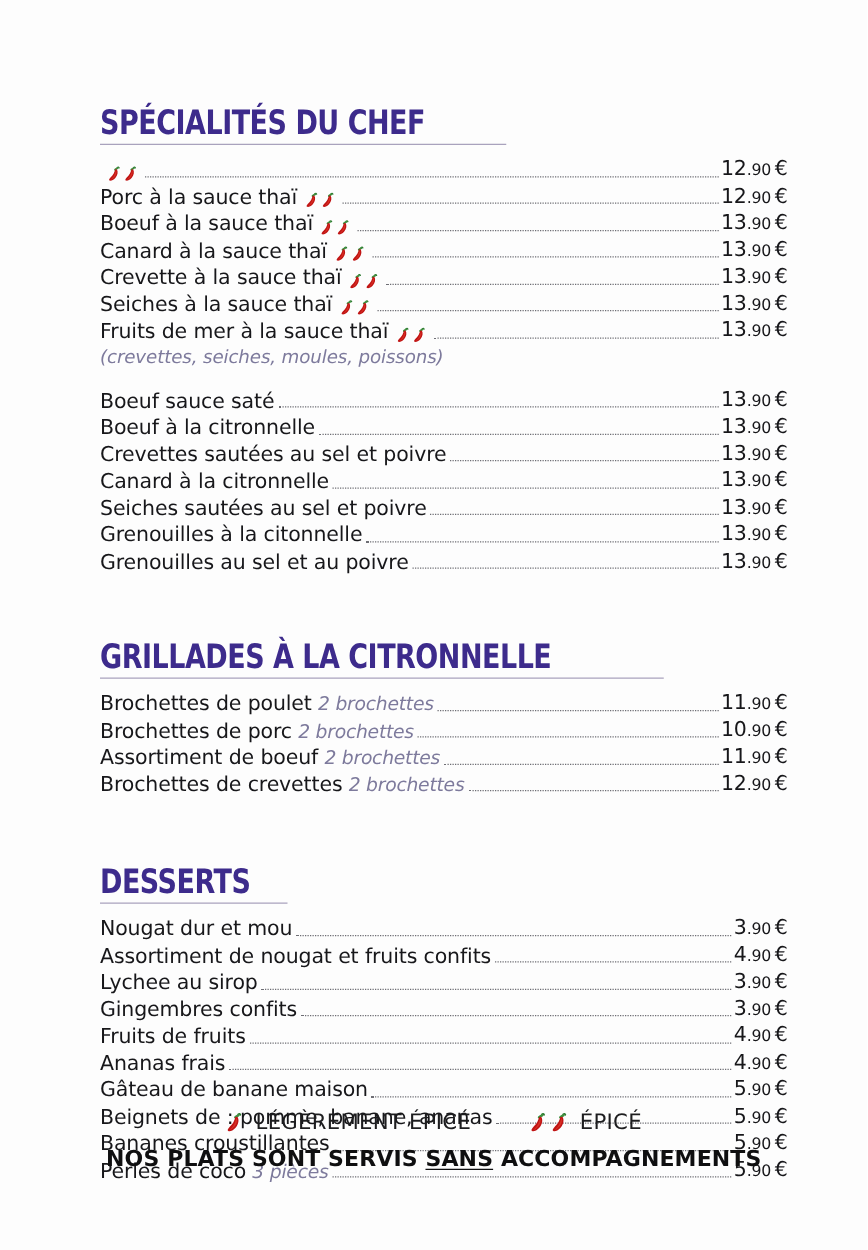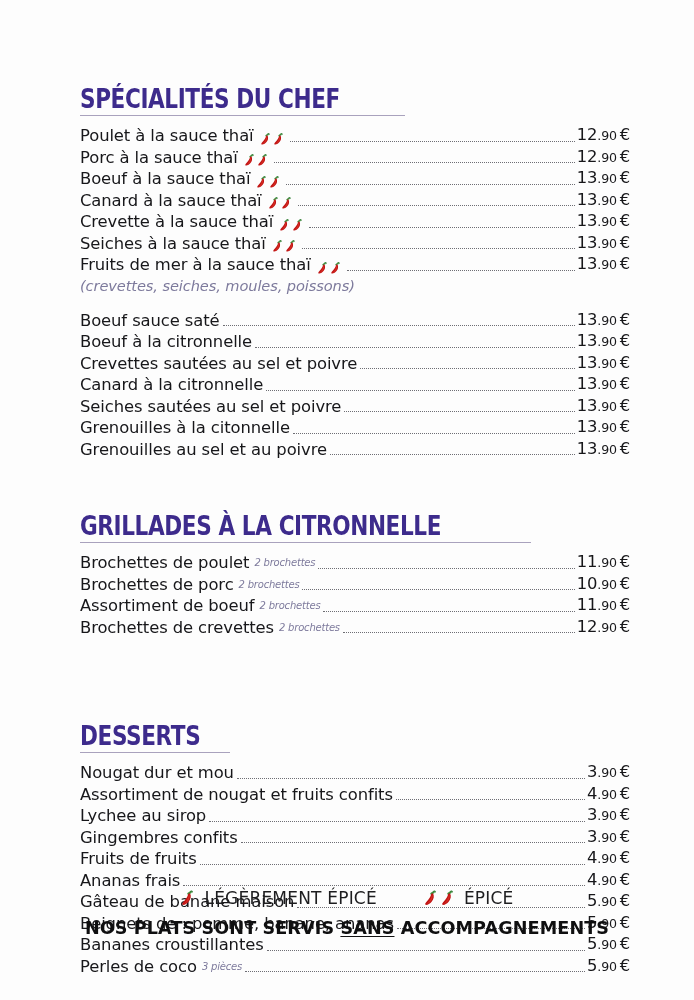--- a/index.html
+++ b/index.html
@@ -61,21 +61,21 @@
     white-space: nowrap;
     color: #17171a;
   }
   .row .name {
     flex: 0 0 auto;
     letter-spacing: -0.1px;
   }
   .row .qual {
     flex: 0 0 auto;
     font-style: italic;
-    font-size: 10px;
+    font-size: 15px;
     color: #7d7a9c;
     padding-left: 5px;
     letter-spacing: -0.2px;
   }
   .chilis {
     flex: 0 0 auto;
     display: inline-flex;
     align-items: center;
     padding: 0 1px 0 6px;
     gap: 0px;
@@ -140,21 +140,20 @@
 </style>
 </head>
 <body>
 
 <div class="page">
   <div class="content" id="sections-root">
       <div class="section" style="margin-top:85px">
         <div class="head-wrap"><div class="section-head"><span class="section-title">SPÉCIALITÉS DU CHEF</span></div></div>
         <div class="rows">
           <div class="row">
-            <span class="name">Poulet à la sauce thaï</span>
             <span class="chilis ">
               <span class="chili">
                 <svg viewBox="0 0 20 20" width="100%" height="100%" aria-hidden="true">
                   <path d="M13.2 2.6 C13.9 2.0 14.8 2.2 15.0 3.0" fill="none" stroke="#2f7d32" stroke-width="1.5" stroke-linecap="round"></path>
                   <path d="M13.4 3.4 C12.3 3.9 11.4 4.3 10.8 5.0" fill="none" stroke="#3f8f3f" stroke-width="2.1" stroke-linecap="round"></path>
                   <path d="M12.6 4.6 C14.2 7.2 13.6 11.0 11.0 13.8 C8.8 16.2 6.3 17.2 4.9 16.6 C4.0 16.2 4.3 15.0 5.6 13.6 C7.0 12.1 8.4 10.6 9.3 9.0 C10.1 7.5 10.6 5.9 10.8 4.9 Z" fill="#c01414"></path>
                   <path d="M11.8 5.4 C12.7 7.6 12.1 10.6 10.1 12.9 C8.6 14.6 7.0 15.6 6.0 15.9 C7.4 14.6 8.8 12.9 9.7 11.2 C10.7 9.3 11.4 7.1 11.8 5.4 Z" fill="#e03a2a" opacity="0.75"></path>
                 </svg>
               </span>
               <span class="chili">
@@ -368,21 +367,21 @@
             <span class="price">11<span class="cents">.90</span><span class="cur">€</span></span>
           </div>
           <div class="row">
             <span class="name">Brochettes de crevettes</span>
             <span class="qual">2 brochettes</span>
             <span class="leader"></span>
             <span class="price">12<span class="cents">.90</span><span class="cur">€</span></span>
           </div>
         </div>
       </div>
-      <div class="section" style="margin-top:84px">
+      <div class="section" style="margin-top:54px">
         <div class="head-wrap"><div class="section-head"><span class="section-title">DESSERTS</span></div></div>
         <div class="rows">
           <div class="row">
             <span class="name">Nougat dur et mou</span>
             <span class="leader"></span>
             <span class="price">3<span class="cents">.90</span><span class="cur">€</span></span>
           </div>
           <div class="row">
             <span class="name">Assortiment de nougat et fruits confits</span>
             <span class="leader"></span>

